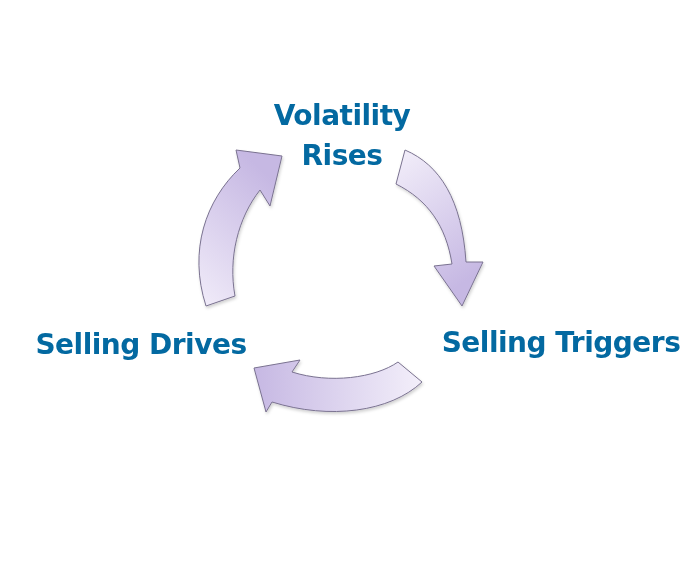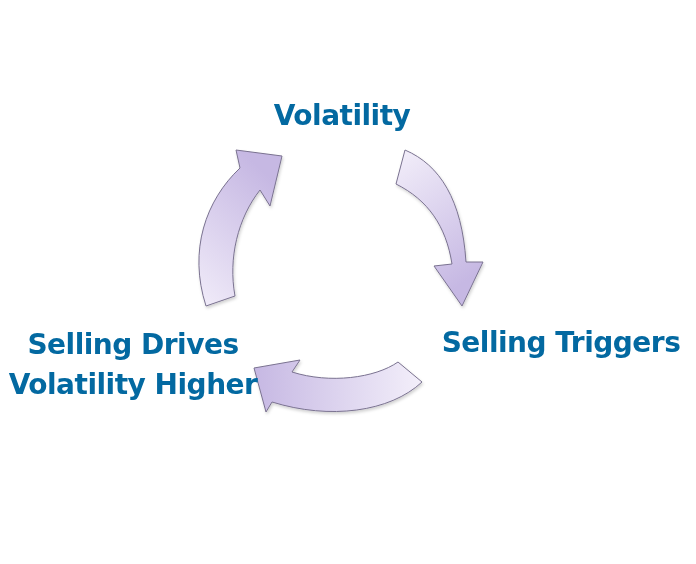--- a/index.html
+++ b/index.html
@@ -1,21 +1,21 @@
 <!DOCTYPE html>
 <html><head>
 <meta charset="utf-8">
 <style>
   html, body { margin: 0; padding: 0; background: #ffffff; }
   body { width: 696px; height: 564px; position: relative; overflow: hidden; font-family: "DejaVu Sans", sans-serif; }
   svg.arrows { position: absolute; left: 0; top: 0; }
   .label { position: absolute; font-weight: bold; color: #0369a1; text-align: center; font-size: 28px; line-height: 40px; white-space: nowrap; letter-spacing: -0.5px; }
   #lbl-top { left: 252px; top: 96px; width: 180px; }
   #lbl-right { left: 436px; top: 323px; width: 250px; }
-  #lbl-left { left: 8px; top: 325px; width: 250px; }
+  #lbl-left { left: 16px; top: 325px; width: 250px; }
   .label span { display: block; }
 </style>
 </head>
 <body>
 
 <svg class="arrows" width="696" height="564" viewBox="0 0 696 564">
   <defs>
     <linearGradient id="g-right" x1="0" y1="0" x2="0.4" y2="1">
       <stop offset="0" stop-color="#f3effa"></stop>
       <stop offset="1" stop-color="#c6b8e3"></stop>
@@ -53,22 +53,22 @@
            C188,250 206,200 240,168
            L236,150
            L282,156
            L270,206
            L260,190
            C238,218 228,258 235,296 Z"></path>
 </svg>
 
 <div class="label" id="lbl-top">
   <span>Volatility</span>
+  <span>Rises</span>
 </div>
 
 <div class="label" id="lbl-right">
   <span>Selling Triggers</span>
 </div>
 
 <div class="label" id="lbl-left">
   <span>Selling Drives</span>
-  <span>Volatility Higher</span>
 </div>
 
 </body></html>

